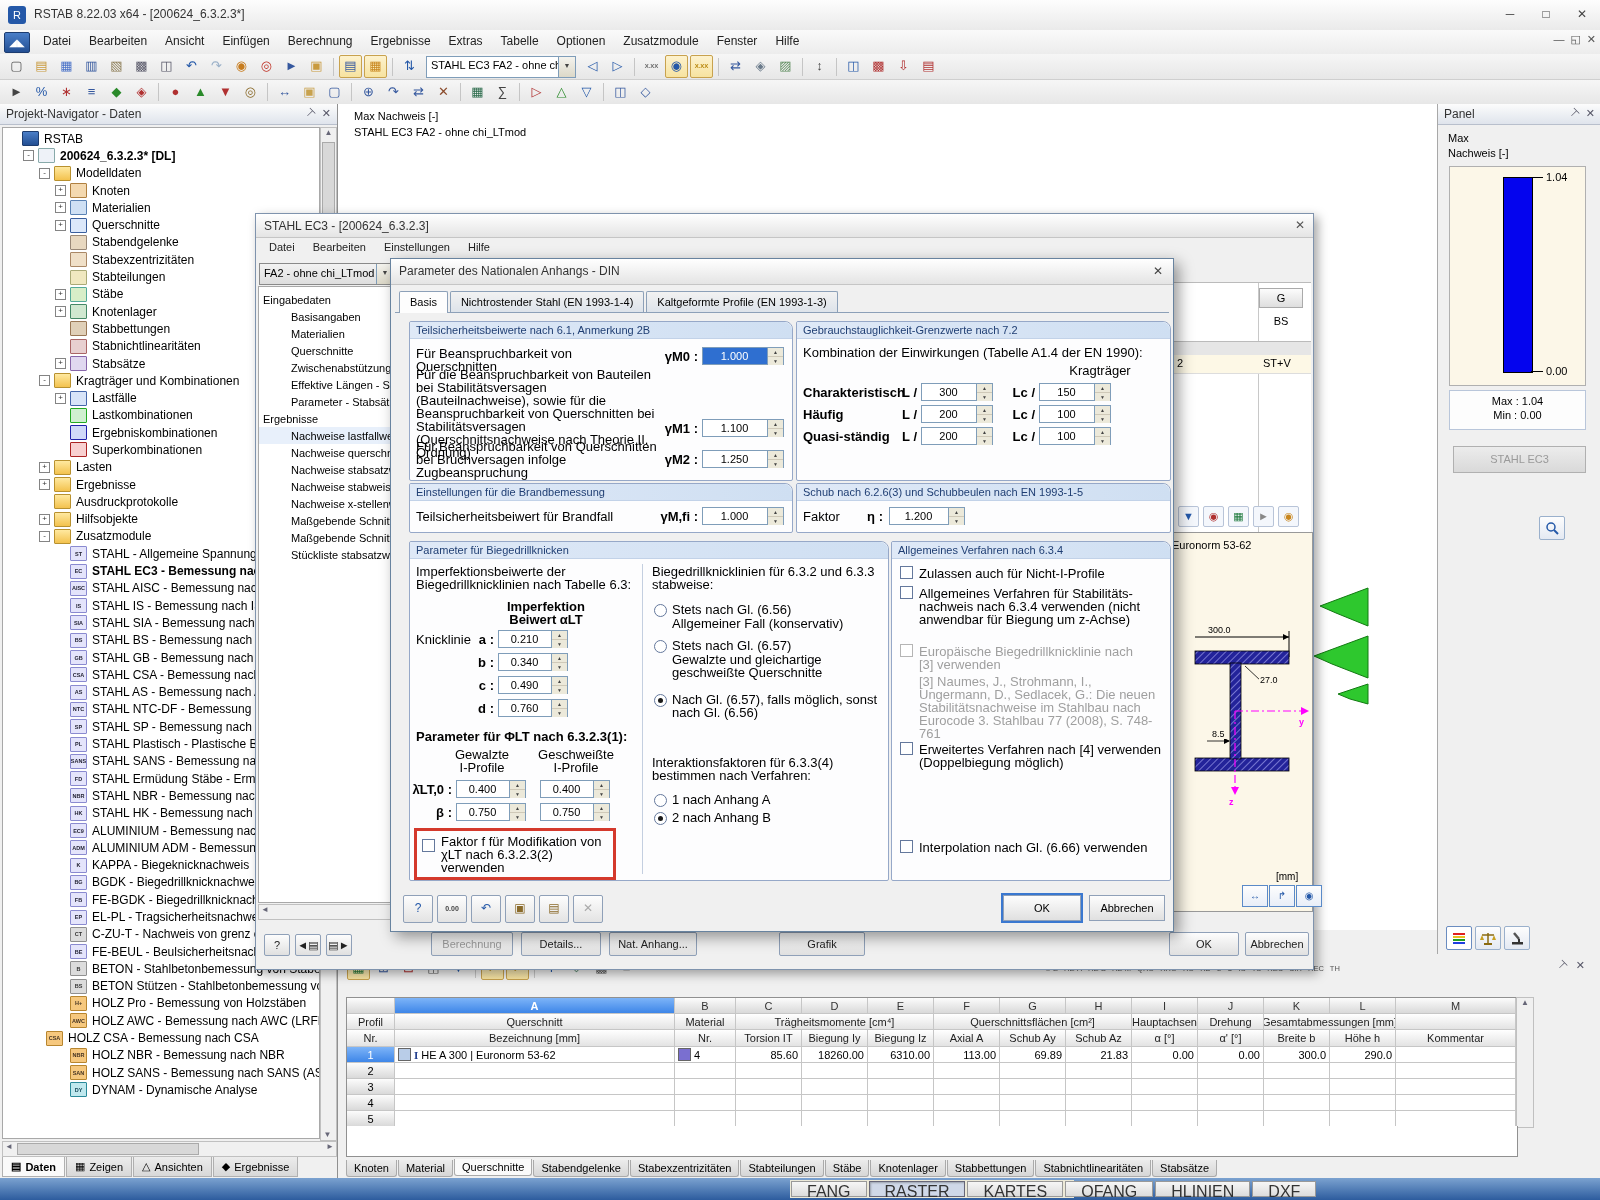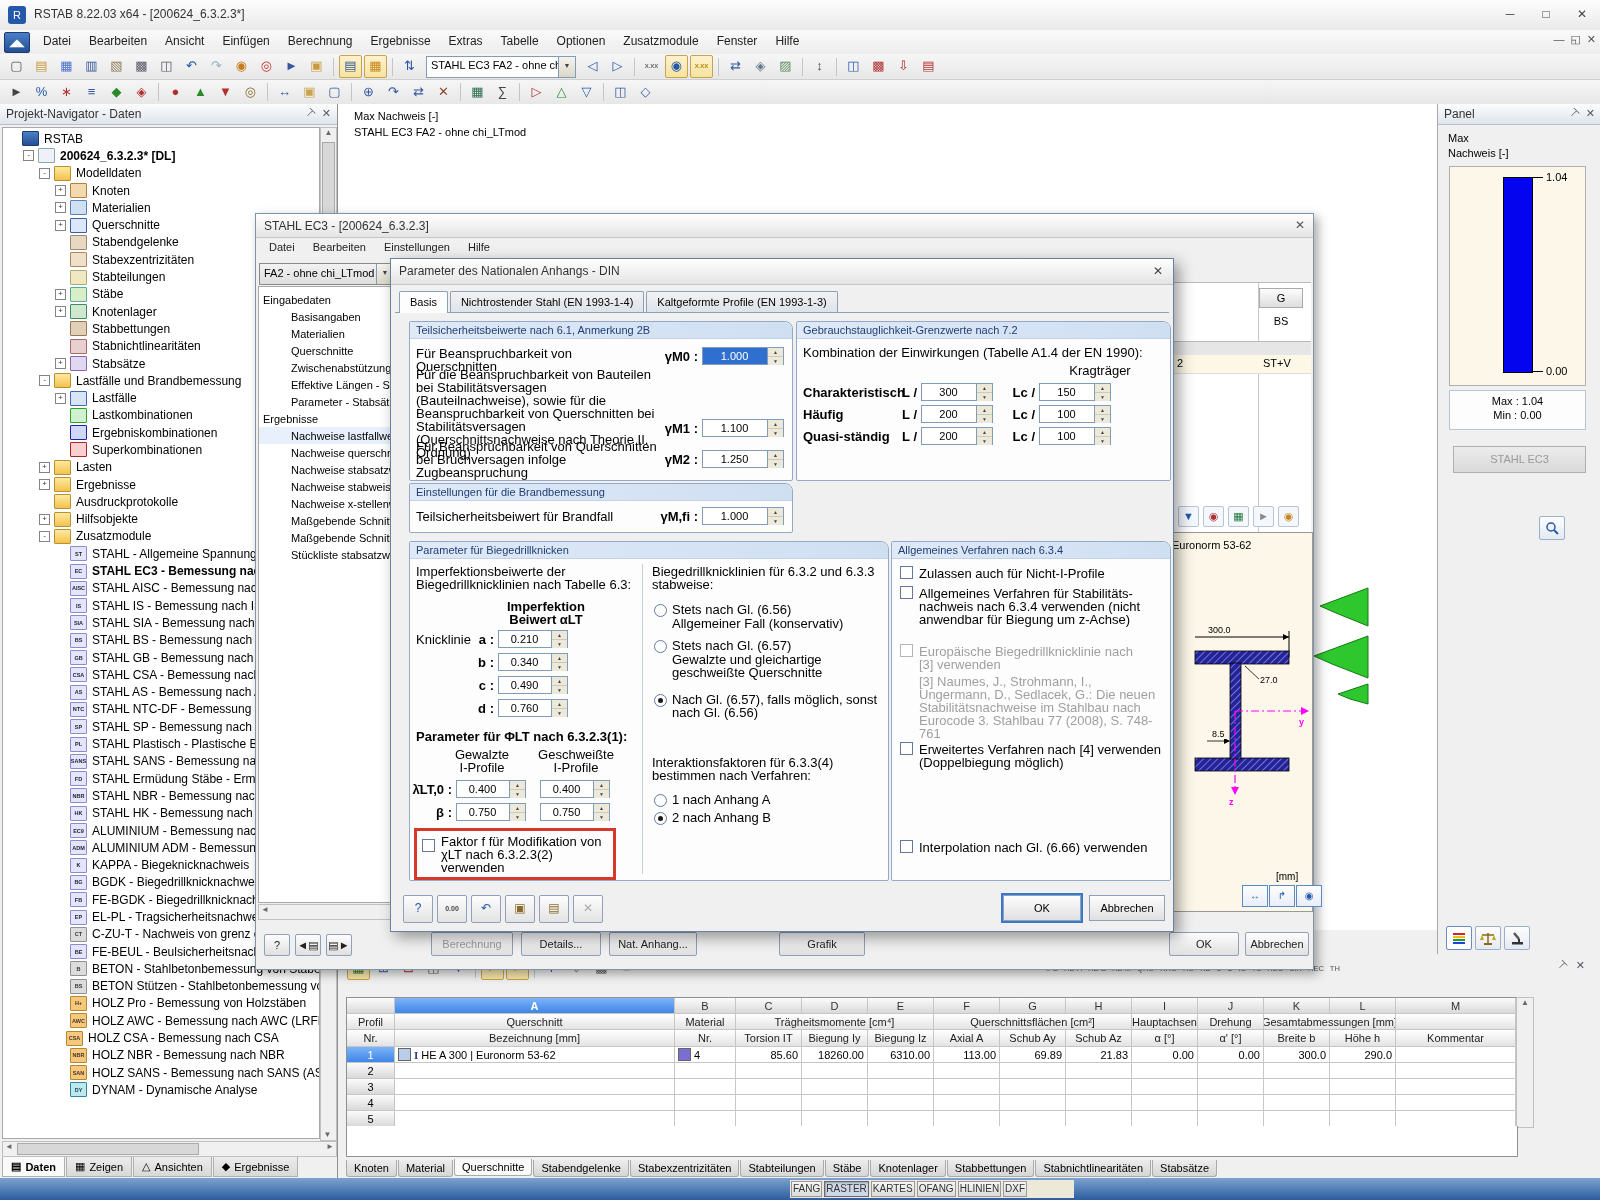--- a/index.html
+++ b/index.html
@@ -100,21 +100,21 @@
   .tc.num{justify-content:flex-end}
   .sw{width:11px;height:11px;background:#b9cde8;border:1px solid #666;margin-right:3px;flex:none}
   .sw.m{background:#7a6fd0}
   .bg1{color:#24408f;font-weight:bold;font-family:"Liberation Serif",serif;margin-right:3px}
   #docktabs{left:8px;top:230px;display:flex;gap:1px}
   .dtab2{padding:2px 7px;font-size:11px;border:1px solid #aaa;border-top:none;background:linear-gradient(#ececec,#d6d6d6);border-radius:0 0 3px 3px}
   .dtab2.act{background:#fafafa;position:relative;top:-1px;font-weight:normal}
   
   #statusbar{left:0;top:1178px;width:1600px;height:22px;background:linear-gradient(#7ba2d0,#2d5c9e);z-index:4}
   #statusseg{left:790px;top:2px;width:284px;height:18px;background:#ece9d8;display:flex;gap:2px;padding:1px;box-sizing:border-box}
-  .sbtn{flex:none;padding:1px 1px;font-size:10px;border:1px solid #999;background:linear-gradient(#f6f6f6,#dcdcdc);color:#333}
+  .sbtn{flex:none;padding:1px 15px;font-size:16px;border:1px solid #999;background:linear-gradient(#f6f6f6,#dcdcdc);color:#333}
   .sbtn.pressed{background:#cfd8e8;border-color:#667;box-shadow:inset 1px 1px 2px rgba(0,0,0,.25)}
   
   #ec3{left:255px;top:213px;width:1057px;height:755px;background:#f0f0f0;border:1px solid #7f93ad;z-index:5;box-shadow:4px 4px 10px rgba(0,0,0,.35)}
   .wtitle{left:0;top:0;right:0;height:24px;background:linear-gradient(#ffffff,#e4e4e4);border-bottom:1px solid #c5c5c5;padding:5px 8px;box-sizing:border-box;color:#333}
   #ec3menu{left:4px;top:24px;height:20px;display:flex}
   #ec3menu .mi{padding:3px 9px 0 9px;font-size:11px}
   #ec3combo{left:3px;top:49px;width:133px;height:20px;border:1px solid #8a8a8a;background:linear-gradient(#f2f2f2,#dedede);display:flex}
   #ec3combo .cvt{flex:1;font-size:11px;padding:3px 4px;white-space:nowrap;overflow:hidden}
   #ec3nav{left:2px;top:72px;width:387px;height:617px;background:#fff;border:1px solid #a8a8a8;padding-top:4px;box-sizing:border-box;font-size:11px}
   .enav{height:17px;padding-left:22px;display:flex;align-items:center;white-space:nowrap;overflow:hidden;border-left:10px solid transparent}
@@ -342,21 +342,21 @@
         <span class="tlab">Stabnichtlinearitäten</span>
       </div>
       <div class="trow" style="padding-left: 52px;">
         <span class="exp">+</span>
         <span class="tico t-set"></span>
         <span class="tlab">Stabsätze</span>
       </div>
       <div class="trow" style="padding-left: 36px;">
         <span class="exp">-</span>
         <span class="tico t-folder"></span>
-        <span class="tlab">Lastfälle und Brandbemessung</span>
+        <span class="tlab">Kragträger und Kombinationen</span>
       </div>
       <div class="trow" style="padding-left: 52px;">
         <span class="exp">+</span>
         <span class="tico t-lc"></span>
         <span class="tlab">Lastfälle</span>
       </div>
       <div class="trow" style="padding-left: 52px;">
         <span class="expsp"></span>
         <span class="tico t-lk"></span>
         <span class="tlab">Lastkombinationen</span>
@@ -529,21 +529,21 @@
       <div class="trow" style="padding-left: 52px;">
         <span class="expsp"></span>
         <span class="tico t-wd">H+</span>
         <span class="tlab">HOLZ Pro - Bemessung von Holzstäben</span>
       </div>
       <div class="trow" style="padding-left: 52px;">
         <span class="expsp"></span>
         <span class="tico t-wd">AWC</span>
         <span class="tlab">HOLZ AWC - Bemessung nach AWC (LRFD o</span>
       </div>
-      <div class="trow" style="padding-left: 48px;">
+      <div class="trow" style="padding-left: 28px;">
         <span class="expsp"></span>
         <span class="tico t-wd">CSA</span>
         <span class="tlab">HOLZ CSA - Bemessung nach CSA</span>
       </div>
       <div class="trow" style="padding-left: 52px;">
         <span class="expsp"></span>
         <span class="tico t-wd">NBR</span>
         <span class="tlab">HOLZ NBR - Bemessung nach NBR</span>
       </div>
       <div class="trow" style="padding-left: 52px;">
@@ -1060,20 +1060,32 @@
     <span class="dl b rt" style="left:208px;top:108px;width:30px">Lc /</span>
     <span class="spin" style="left:242px;top:105px;width:72px">
         <span class="sv">100</span>
         <span class="sb">
           <i>▲</i>
           <i>▼</i>
         </span>
       </span>
   </div>
 
+  <div class="grp" style="left:405px;top:224px;width:373px;height:48px">
+    <div class="gt">Schub nach 6.2.6(3) und Schubbeulen nach EN 1993-1-5</div>
+    <span class="dl" style="left:6px;top:26px">Faktor</span>
+    <span class="dl b rt" style="left:60px;top:26px;width:26px">η :</span>
+    <span class="spin" style="left:92px;top:23px;width:76px">
+        <span class="sv">1.200</span>
+        <span class="sb">
+          <i>▲</i>
+          <i>▼</i>
+        </span>
+      </span>
+  </div>
 
   <div class="grp" style="left:18px;top:282px;width:478px;height:338px">
     <div class="gt">Parameter für Biegedrillknicken</div>
     <span class="dl" style="left:6px;top:23px;width:222px">Imperfektionsbeiwerte der Biegedrillknicklinien nach Tabelle 6.3:</span>
     <span class="dl b ctr" style="left:86px;top:58px;width:100px">Imperfektion</span>
     <span class="dl b ctr" style="left:86px;top:71px;width:100px">Beiwert αLT</span>
     <span class="dl" style="left:6px;top:91px">Knicklinie</span>
     <span class="dl b rt" style="left:62px;top:91px;width:22px">a :</span>
     <span class="spin" style="left:88px;top:88px;width:70px">
         <span class="sv">0.210</span>

